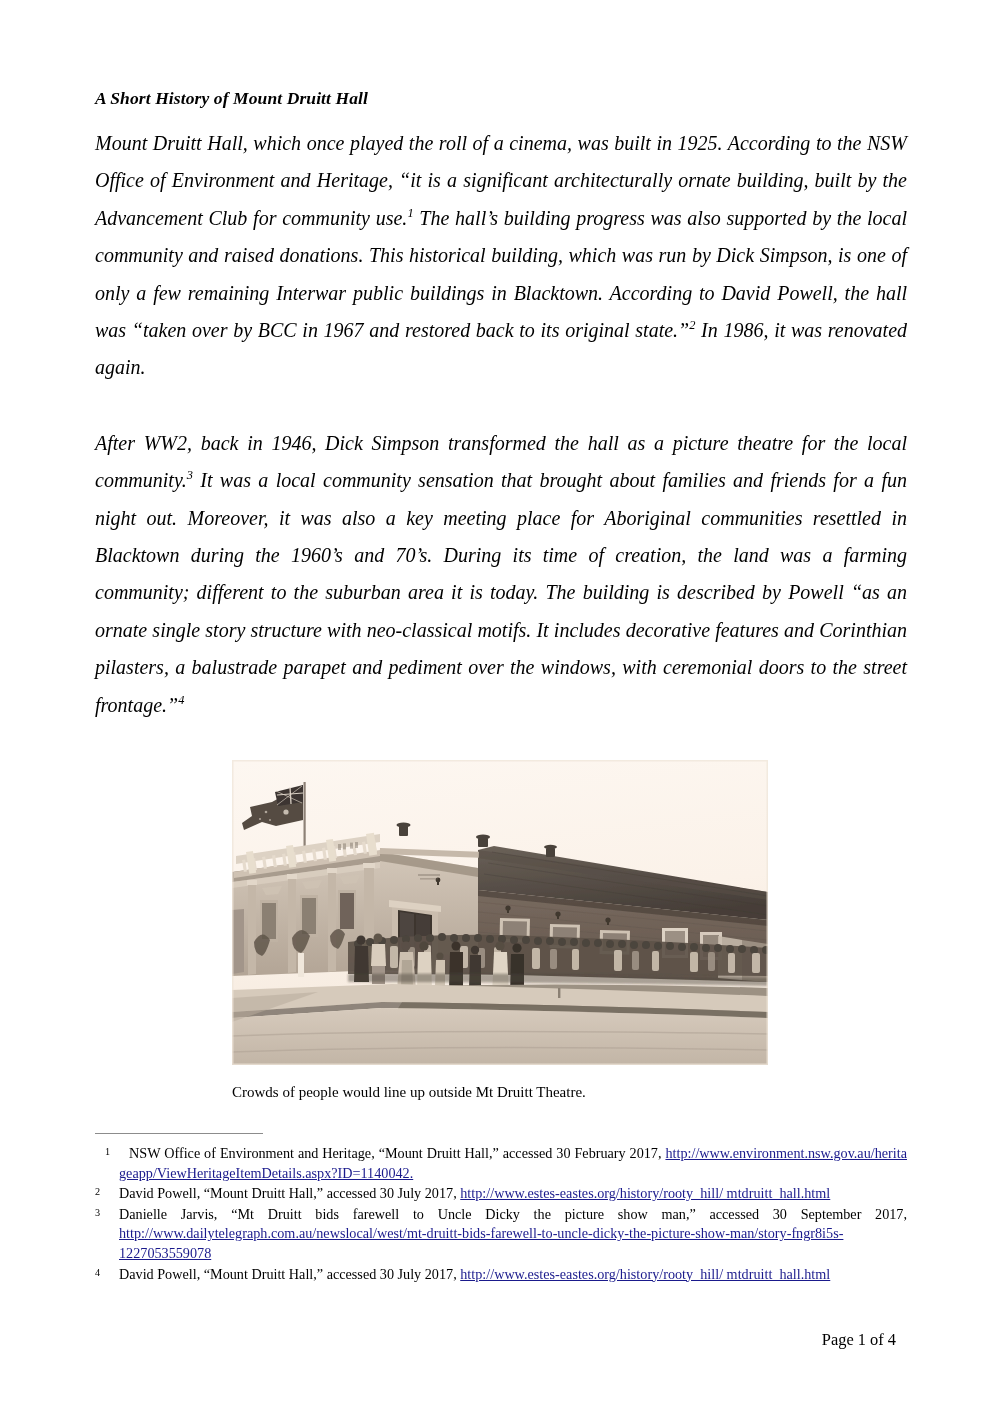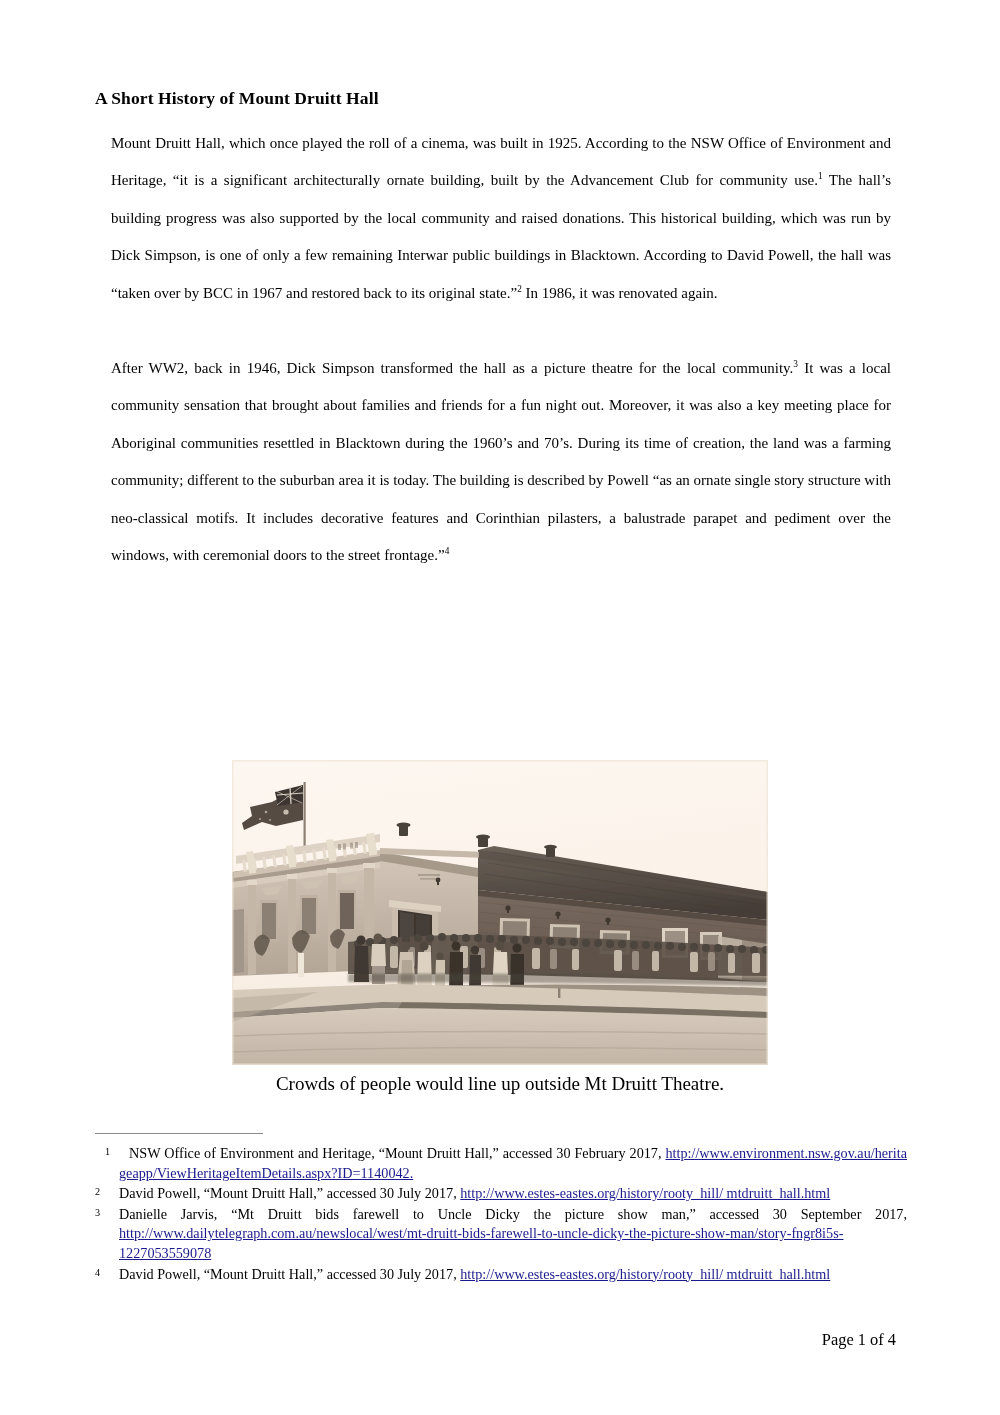--- a/index.html
+++ b/index.html
@@ -21,36 +21,37 @@
     width: 1000px;
     height: 1415px;
     box-sizing: border-box;
     padding: 0;
   }
   .content {
     position: absolute;
     left: 95px;
     top: 88px;
     width: 812px;
+    font-style: italic;
   }
 
   .doc-title {
     font-size: 17.5px;
     font-weight: bold;
     letter-spacing: 0.1px;
     margin: 0 0 16px 0;
     line-height: 1.2;
   }
 
   p.body-para {
-    font-size: 15px;
+    font-size: 20px;
     line-height: 37.4px;
     text-align: justify;
     text-justify: inter-word;
-    margin: 16px;
+    margin: 0;
     -webkit-hyphens: none;
     hyphens: none;
   }
   p.body-para.second {
     margin-top: 38px;
   }
   p.body-para sup {
     font-size: 0.62em;
     vertical-align: super;
     line-height: 0;
@@ -66,24 +67,24 @@
   }
   .photo-wrap {
     width: 536px;
     height: 305px;
     display: block;
     line-height: 0;
     overflow: hidden;
   }
   .photo-wrap svg { display: block; }
   .caption {
-    font-size: 19px;
+    font-size: 15px;
     line-height: 26px;
-    margin-top: 6px;
-    text-align: center;
+    margin-top: 14px;
+    text-align: left;
     white-space: nowrap;
   }
 
   
   .footnotes {
     position: absolute;
     left: 95px;
     top: 1133px;
     width: 812px;
   }

